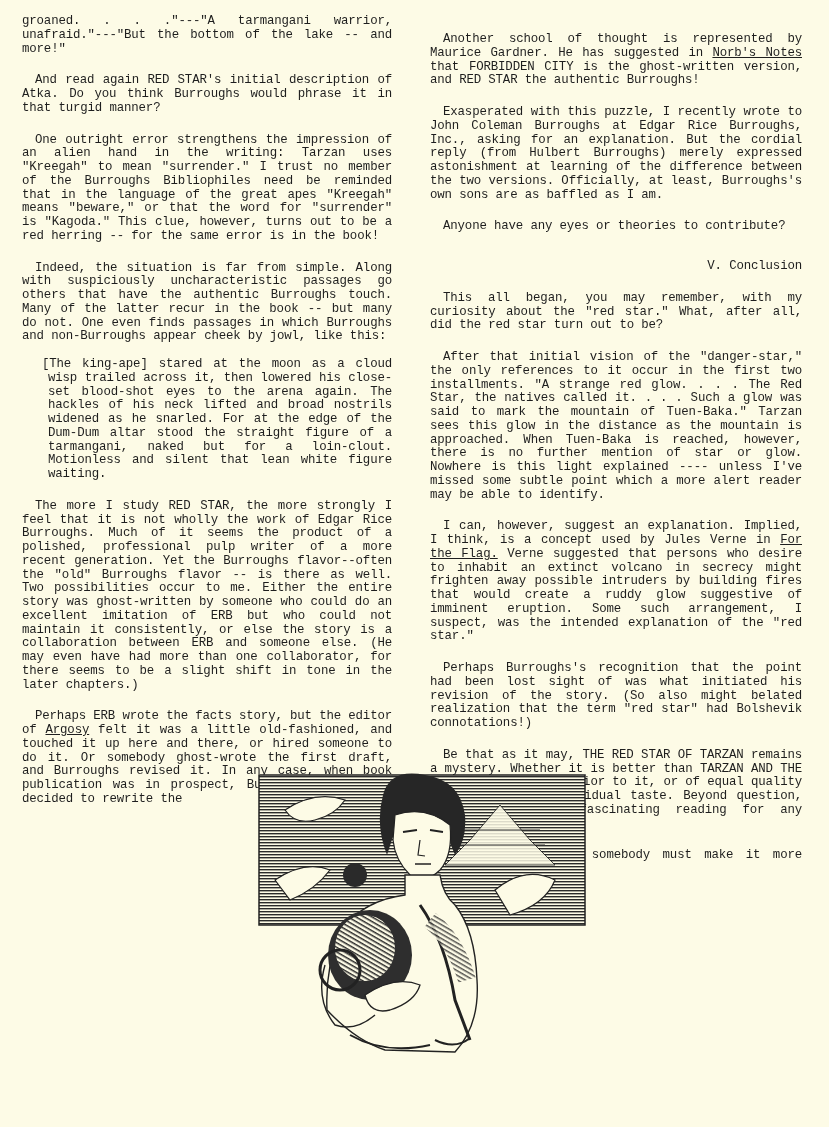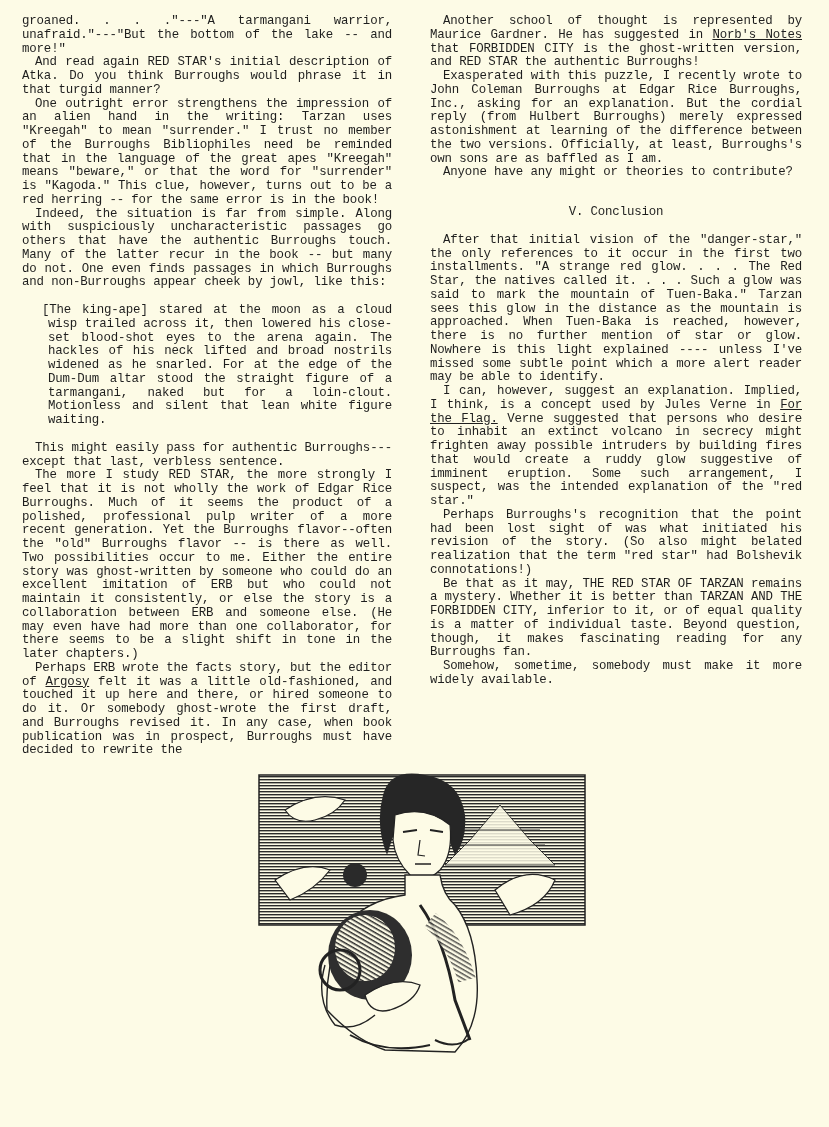--- a/index.html
+++ b/index.html
@@ -13,45 +13,45 @@
   .col {
     position: absolute;
     top: 15px;
     font-size: 12.4px;
     line-height: 13.75px;
     letter-spacing: -0.15px;
   }
   .col.left { left: 22px; width: 370px; }
   .col.right { left: 430px; width: 372px; }
   .p { margin: 0; text-align: justify; text-align-last: left; }
-  .p.indent { text-indent: 13px; }
+  .p.indent { text-indent: 13px; margin-top: 18px; }
   .quote { margin: 14px 0 14px 20px; text-indent: -6px; padding-left: 6px; text-align: justify; }
-  .heading { text-align: center; margin: 14px 0 14px 0; }
+  .heading { text-align: right; margin: 14px 0 14px 0; }
   .u { text-decoration: underline; }
   .illustration { position: absolute; left: 255px; top: 770px; width: 335px; height: 285px; }
 </style>
 </head>
 <body>
 
 <div class="col left">
   <p class="p">groaned. . . ."---"A tarmangani warrior, unafraid."---"But the bottom of the lake -- and more!"</p>
   <p class="p indent">And read again RED STAR's initial description of Atka. Do you think Burroughs would phrase it in that turgid manner?</p>
   <p class="p indent">One outright error strengthens the impression of an alien hand in the writing: Tarzan uses "Kreegah" to mean "surrender." I trust no member of the Burroughs Bibliophiles need be reminded that in the language of the great apes "Kreegah" means "beware," or that the word for "surrender" is "Kagoda." This clue, however, turns out to be a red herring -- for the same error is in the book!</p>
   <p class="p indent">Indeed, the situation is far from simple. Along with suspiciously uncharacteristic passages go others that have the authentic Burroughs touch. Many of the latter recur in the book -- but many do not. One even finds passages in which Burroughs and non-Burroughs appear cheek by jowl, like this:</p>
   <p class="quote">[The king-ape] stared at the moon as a cloud wisp trailed across it, then lowered his close-set blood-shot eyes to the arena again. The hackles of his neck lifted and broad nostrils widened as he snarled. For at the edge of the Dum-Dum altar stood the straight figure of a tarmangani, naked but for a loin-clout. Motionless and silent that lean white figure waiting.</p>
-  <p class="p indent">This might easily pass for authentic Burroughs---except that last, verbless sentence.</p>
   <p class="p indent">The more I study RED STAR, the more strongly I feel that it is not wholly the work of Edgar Rice Burroughs. Much of it seems the product of a polished, professional pulp writer of a more recent generation. Yet the Burroughs flavor--often the "old" Burroughs flavor -- is there as well. Two possibilities occur to me. Either the entire story was ghost-written by someone who could do an excellent imitation of ERB but who could not maintain it consistently, or else the story is a collaboration between ERB and someone else. (He may even have had more than one collaborator, for there seems to be a slight shift in tone in the later chapters.)</p>
   <p class="p indent"><span>Perhaps ERB wrote the facts story, but the editor of </span><span class="u">Argosy</span><span> felt it was a little old-fashioned, and touched it up here and there, or hired someone to do it. Or somebody ghost-wrote the first draft, and Burroughs revised it. In any case, when book publication was in prospect, Burroughs must have decided to rewrite the</span></p>
 </div>
 
 <div class="col right">
   <p class="p indent"><span>Another school of thought is represented by Maurice Gardner. He has suggested in </span><span class="u">Norb's Notes</span><span> that FORBIDDEN CITY is the ghost-written version, and RED STAR the authentic Burroughs!</span></p>
   <p class="p indent">Exasperated with this puzzle, I recently wrote to John Coleman Burroughs at Edgar Rice Burroughs, Inc., asking for an explanation. But the cordial reply (from Hulbert Burroughs) merely expressed astonishment at learning of the difference between the two versions. Officially, at least, Burroughs's own sons are as baffled as I am.</p>
-  <p class="p indent">Anyone have any might or theories to contribute?</p>
+  <p class="p indent">Anyone have any eyes or theories to contribute?</p>
   <p class="heading" style="margin-top:26px;">V. Conclusion</p>
+  <p class="p indent">This all began, you may remember, with my curiosity about the "red star." What, after all, did the red star turn out to be?</p>
   <p class="p indent">After that initial vision of the "danger-star," the only references to it occur in the first two installments. "A strange red glow. . . . The Red Star, the natives called it. . . . Such a glow was said to mark the mountain of Tuen-Baka." Tarzan sees this glow in the distance as the mountain is approached. When Tuen-Baka is reached, however, there is no further mention of star or glow. Nowhere is this light explained ---- unless I've missed some subtle point which a more alert reader may be able to identify.</p>
   <p class="p indent"><span>I can, however, suggest an explanation. Implied, I think, is a concept used by Jules Verne in </span><span class="u">For the Flag.</span><span> Verne suggested that persons who desire to inhabit an extinct volcano in secrecy might frighten away possible intruders by building fires that would create a ruddy glow suggestive of imminent eruption. Some such arrangement, I suspect, was the intended explanation of the "red star."</span></p>
   <p class="p indent">Perhaps Burroughs's recognition that the point had been lost sight of was what initiated his revision of the story. (So also might belated realization that the term "red star" had Bolshevik connotations!)</p>
   <p class="p indent">Be that as it may, THE RED STAR OF TARZAN remains a mystery. Whether it is better than TARZAN AND THE FORBIDDEN CITY, inferior to it, or of equal quality is a matter of individual taste. Beyond question, though, it makes fascinating reading for any Burroughs fan.</p>
   <p class="p indent">Somehow, sometime, somebody must make it more widely available.</p>
 </div>
 
 <div class="illustration">
   <svg width="335" height="285" viewBox="0 0 335 285" xmlns="http://www.w3.org/2000/svg">
     <defs>

